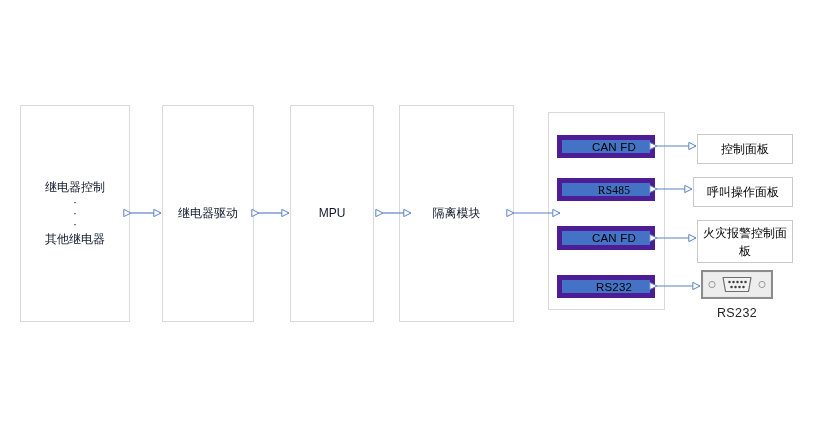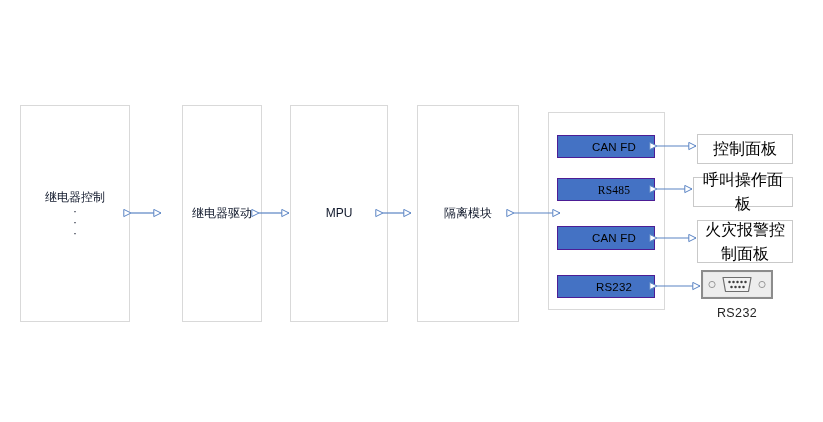--- a/index.html
+++ b/index.html
@@ -33,40 +33,40 @@
   .stack-col {
     position: absolute;
     box-sizing: border-box;
     background: #ffffff;
     border: 1px solid #d9d9d9;
   }
   .bus-chip {
     position: absolute;
     box-sizing: border-box;
     background: #4472C4;
-    border: 1px solid #4c1d95;
+    border: 5px solid #4c1d95;
     display: flex;
     align-items: center;
     justify-content: center;
     color: #000000;
     font-size: 11.5px;
     letter-spacing: 0.2px;
     padding-left: 16px;
   }
   .peripheral {
     position: absolute;
     box-sizing: border-box;
     background: #ffffff;
     border: 1px solid #c9c9c9;
     display: flex;
     align-items: center;
     justify-content: center;
     text-align: center;
     color: #000000;
-    font-size: 16px;
+    font-size: 12px;
     line-height: 1.5;
     padding: 14px 4px;
   }
   .relay-lines {
     display: block;
     width: 100%;
     text-align: center;
   }
   .relay-lines .line {
     display: block;
@@ -98,32 +98,33 @@
 <body>
 
 <div id="canvas">
 
   <div class="node" style="left:20px; top:105px; width:110px; height:217px;">
     <span class="relay-lines">
       <span class="line">继电器控制</span>
       <span class="dot">·</span>
       <span class="dot">·</span>
       <span class="dot">·</span>
+      <span class="line">其他继电器</span>
     </span>
   </div>
 
-  <div class="node" style="left:162px; top:105px; width:80px; height:217px;margin-left:20px;">
+  <div class="node" style="left:162px; top:105px; width:92px; height:217px;">
     <span>继电器驱动</span>
   </div>
 
-  <div class="node" style="left:290px; top:105px; width:98px; height:217px;text-align:right;">
+  <div class="node" style="left:290px; top:105px; width:84px; height:217px;text-align:right;">
     <span>MPU</span>
   </div>
 
-  <div class="node" style="left:417px; top:105px; width:102px; height:217px;">
+  <div class="node" style="left:399px; top:105px; width:115px; height:217px;">
     <span>隔离模块</span>
   </div>
 
   <div class="stack-col" style="left:548px; top:112px; width:117px; height:198px;"></div>
 
   <div class="bus-chip" style="left:557px; top:135px; width:98px; height:23px;">
     <span>CAN FD</span>
   </div>
   <div class="bus-chip" style="left:557px; top:178px; width:98px; height:23px;font-family:Liberation Serif, serif;">
     <span>RS485</span>

